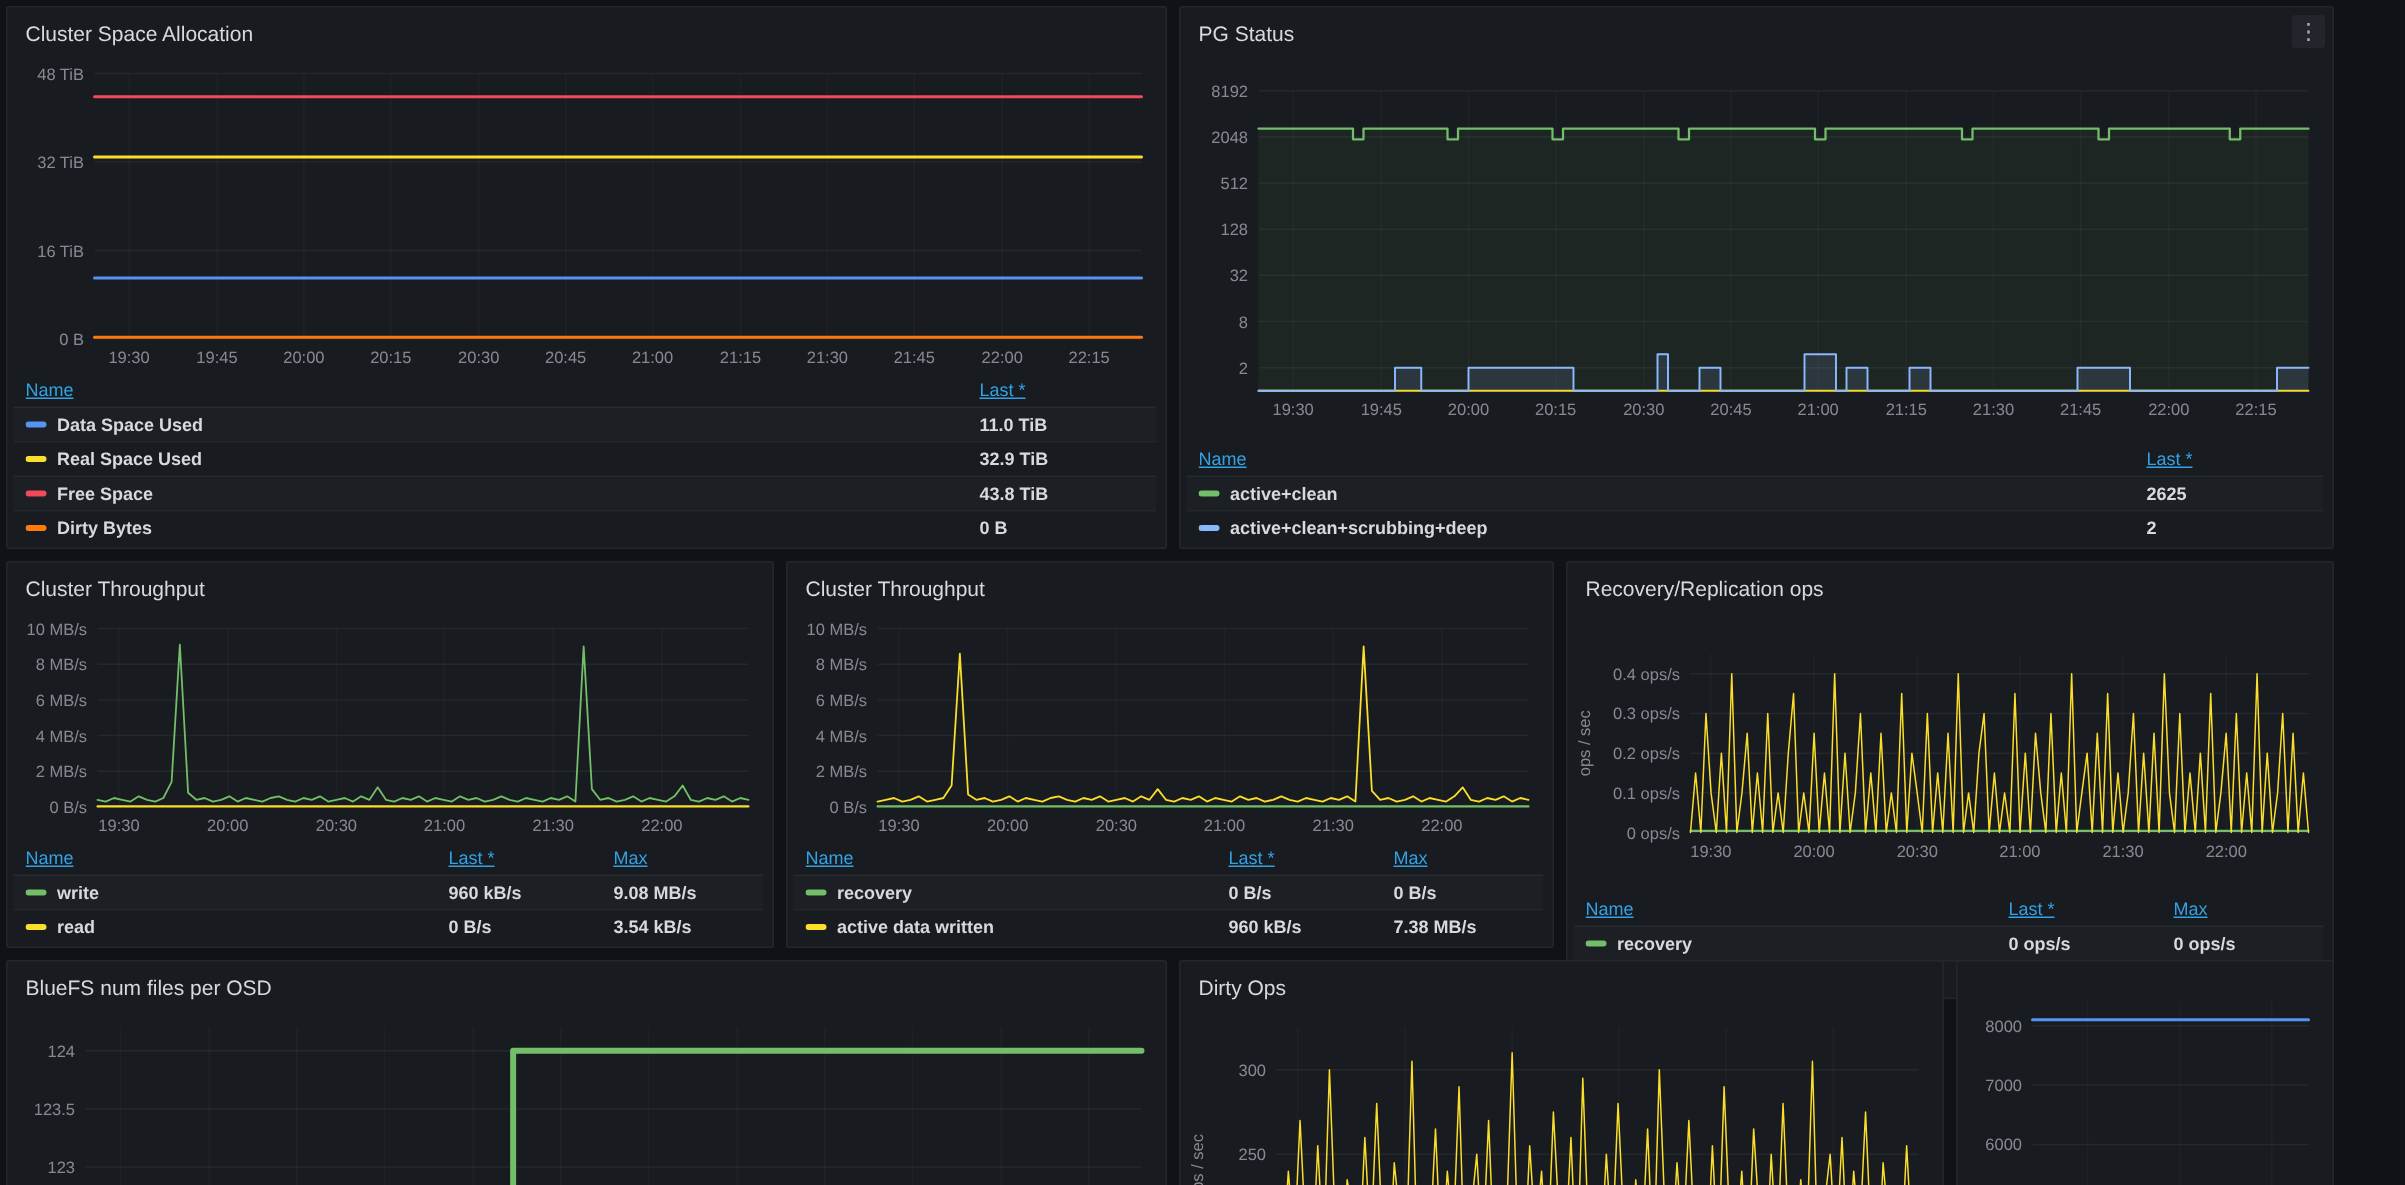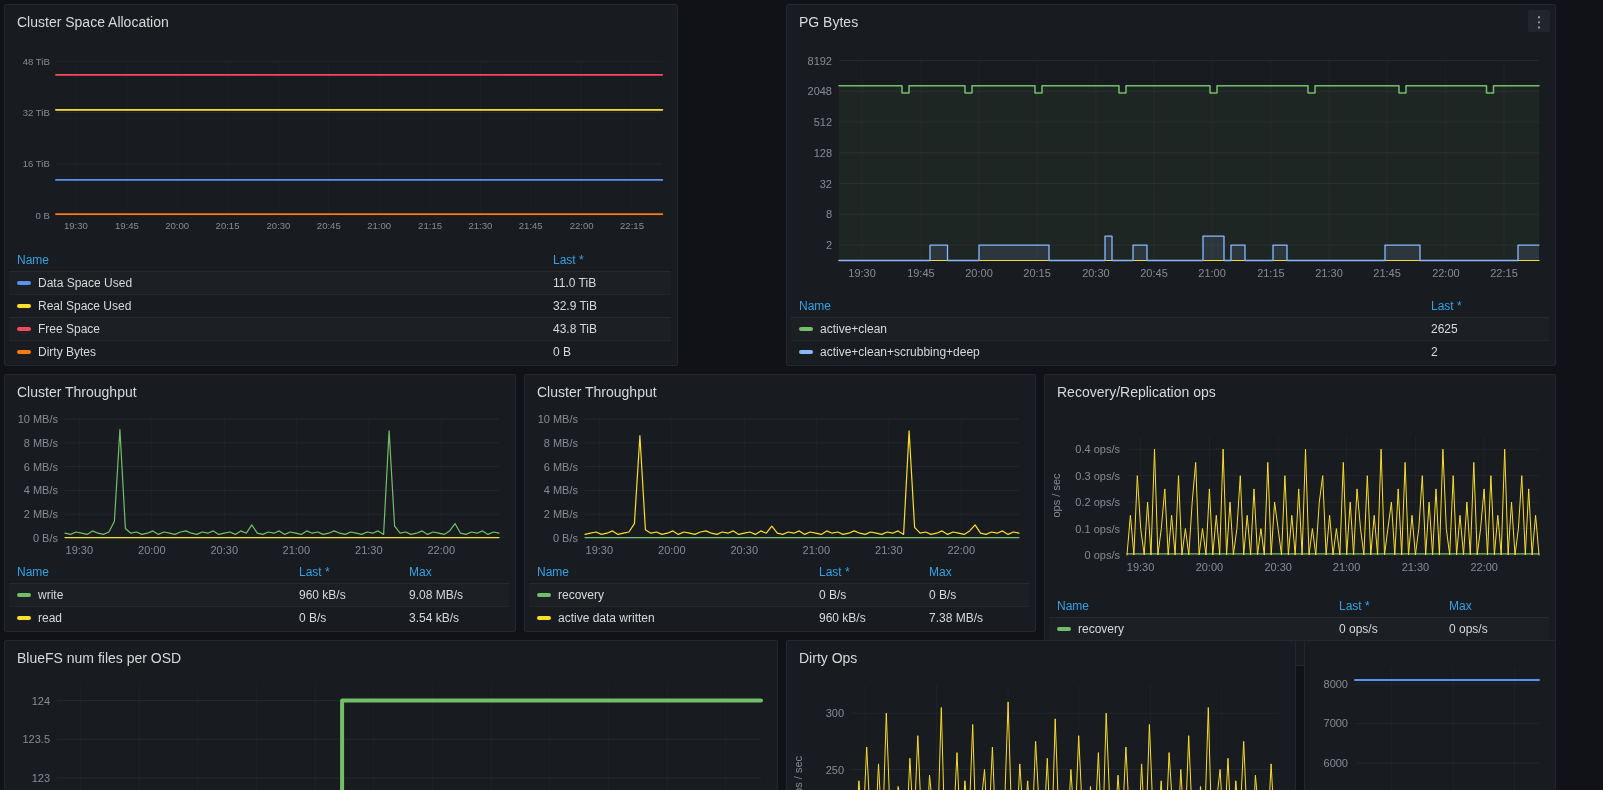--- a/index.html
+++ b/index.html
@@ -9,36 +9,36 @@
          display:flex;flex-direction:column;box-sizing:border-box;}
   .phead{flex:0 0 34px;display:flex;align-items:center;padding:0 12px;position:relative;}
   .ptitle{font-size:14px;font-weight:500;color:#d8d9da;cursor:pointer;white-space:nowrap;}
   .kebab{position:absolute;top:5px;right:5px;width:22px;height:22px;background:#22252b;border-radius:2px;
          color:#aeb4bc;display:flex;align-items:center;justify-content:center;font-size:15px;cursor:pointer;
          letter-spacing:0;line-height:1;}
   .pbody{flex:1;display:flex;flex-direction:column;min-height:0;padding:0 6px 2px 4px;}
   .chart{flex:1 1 auto;width:100%;min-height:0;display:block;}
   .legend{flex:0 0 auto;font-size:12px;}
   .lrow{display:flex;align-items:center;height:23px;padding:0 8px;box-sizing:border-box;}
-  .lrow + .lrow{border-top:1px solid rgba(255,255,255,0.05);}
+  .lrow + .lrow{border-top:1px solid rgba(255,255,255,0.05);font-weight:bold;}
   .lrow:nth-child(even){background:rgba(255,255,255,0.02);}
-  .lhead .lname,.lhead .lval{color:#33a2e5;font-weight:500;cursor:pointer;}
+  .lhead .lname,.lhead .lval{color:#33a2e5;font-weight:500;cursor:pointer;text-decoration:underline;}
   .lname{flex:1;display:flex;align-items:center;gap:7px;white-space:nowrap;overflow:hidden;}
   .sname{cursor:pointer;}
   .swatch{display:inline-block;width:14px;height:4px;border-radius:2px;flex:0 0 auto;}
   .lval{flex:0 0 110px;text-align:left;white-space:nowrap;}
   .lval.max{flex:0 0 92px;}
   svg text.tick{fill:rgba(204,204,220,0.62);font-size:11px;font-family:"Liberation Sans",sans-serif;}
 </style>
 </head>
 <body>
 
 <div id="dash">
 
-  <section class="panel" style="left:4px;top:4px;width:674px;height:362px">
+  <section class="panel" style="left:4px;top:4px;width:774px;height:362px">
     <div class="phead">
       <span class="ptitle">Cluster Space Allocation</span>
     </div>
     <div class="pbody">
       <svg class="chart" viewBox="0 0 762 209">
           <line x1="54" x2="752" y1="187" y2="187" stroke="rgba(204,204,220,0.07)" stroke-width="1"></line>
           <text x="47" y="191" text-anchor="end" class="tick">0 B</text>
           <line x1="54" x2="752" y1="128" y2="128" stroke="rgba(204,204,220,0.07)" stroke-width="1"></line>
           <text x="47" y="132" text-anchor="end" class="tick">16 TiB</text>
           <line x1="54" x2="752" y1="69" y2="69" stroke="rgba(204,204,220,0.07)" stroke-width="1"></line>
@@ -106,21 +106,21 @@
               <span class="sname">Dirty Bytes</span>
             </span>
           <span class="lval">0 B</span>
         </div>
       </div>
     </div>
   </section>
 
   <section class="panel" style="left:786px;top:4px;width:770px;height:362px">
     <div class="phead">
-      <span class="ptitle">PG Bytes</span>
+      <span class="ptitle">PG Status</span>
       <div class="kebab">⋮</div>
     </div>
     <div class="pbody">
       <svg class="chart" viewBox="0 0 758 232">
           <line x1="48" x2="748" y1="194.6153846153846" y2="194.6153846153846" stroke="rgba(204,204,220,0.07)" stroke-width="1"></line>
           <text x="41" y="198.6153846153846" text-anchor="end" class="tick">2</text>
           <line x1="48" x2="748" y1="163.84615384615387" y2="163.84615384615387" stroke="rgba(204,204,220,0.07)" stroke-width="1"></line>
           <text x="41" y="167.84615384615387" text-anchor="end" class="tick">8</text>
           <line x1="48" x2="748" y1="133.0769230769231" y2="133.0769230769231" stroke="rgba(204,204,220,0.07)" stroke-width="1"></line>
           <text x="41" y="137.0769230769231" text-anchor="end" class="tick">32</text>

